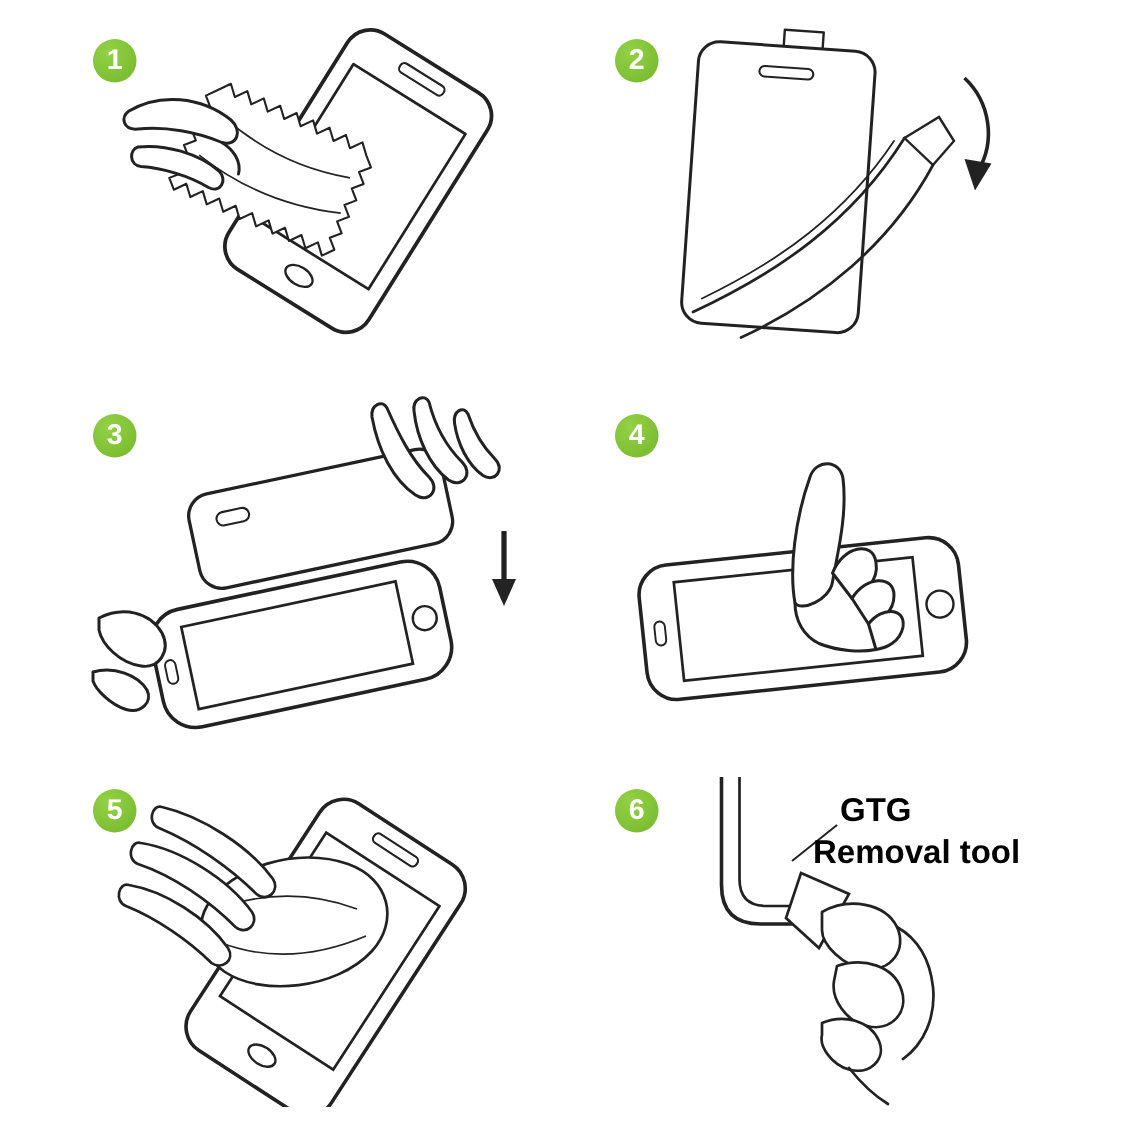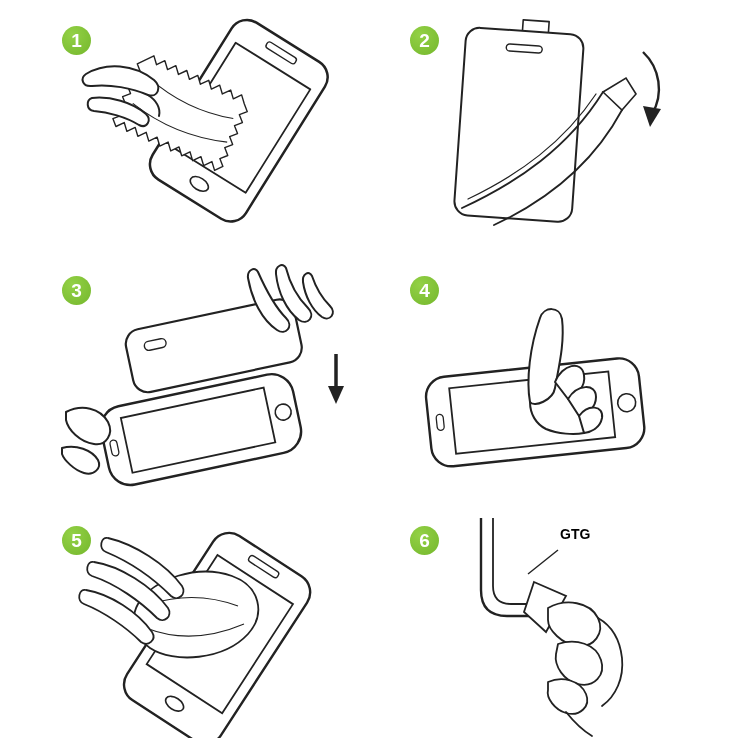--- a/index.html
+++ b/index.html
@@ -16,21 +16,21 @@
   .panel svg { position:absolute; inset:0; width:100%; height:100%; }
   .badge {
     position:absolute; top:14px; left:14px; width:29px; height:29px; z-index:2;
     border-radius:50%;
     background: radial-gradient(circle at 35% 30%, #93d146, var(--badge,#74b72c));
     color:#fff; display:flex; align-items:center; justify-content:center;
     font-size:19px; font-weight:bold; line-height:1;
   }
   .gtg-label {
     position:absolute; top:14px; left:146px; z-index:2;
-    font-size:14px; font-weight:bold; color:#000; line-height:1.25; white-space:nowrap;
+    font-size:22px; font-weight:bold; color:#000; line-height:1.25; white-space:nowrap;
   }
   .gtg-label .l1 { margin-left:18px; }
   svg path, svg rect, svg line, svg ellipse, svg circle, svg polygon { vector-effect:none; }
 </style>
 </head>
 <body>
 
 <div class="page">
   <div class="grid">
 
@@ -147,20 +147,21 @@
           <path d="M46,50 C72,54 104,74 120,96 C125,104 116,112 109,106 C92,89 68,72 44,64 C36,61 39,48 46,50 Z"></path>
           <path d="M38,78 C62,82 90,100 104,120 C109,128 100,135 93,130 C78,115 56,100 36,92 C28,89 31,76 38,78 Z"></path>
         </g>
       </svg>
     </div>
 
     <div class="panel">
       <div class="badge">6</div>
       <div class="gtg-label">
         <div class="l1">GTG</div>
+        <div class="l2">Removal tool</div>
       </div>
       <svg viewBox="0 0 312 226">
         <g fill="none" stroke="#222">
           <path d="M97,6 L97,74 Q97,92 115,92 L140,92" stroke-width="1.8"></path>
           <path d="M85,6 L85,78 Q85,104 111,104 L140,104" stroke-width="2.4"></path>
           <line x1="140" y1="92" x2="140" y2="104" stroke-width="1.6"></line>
         </g>
         <line x1="162" y1="38" x2="132" y2="62" stroke="#222" stroke-width="1.4"></line>
         <polygon points="138,70 170,84 150,120 128,100" fill="#fff" stroke="#222" stroke-width="1.8"></polygon>
         <g stroke="#222" stroke-width="1.8" fill="#fff" stroke-linecap="round" stroke-linejoin="round">

